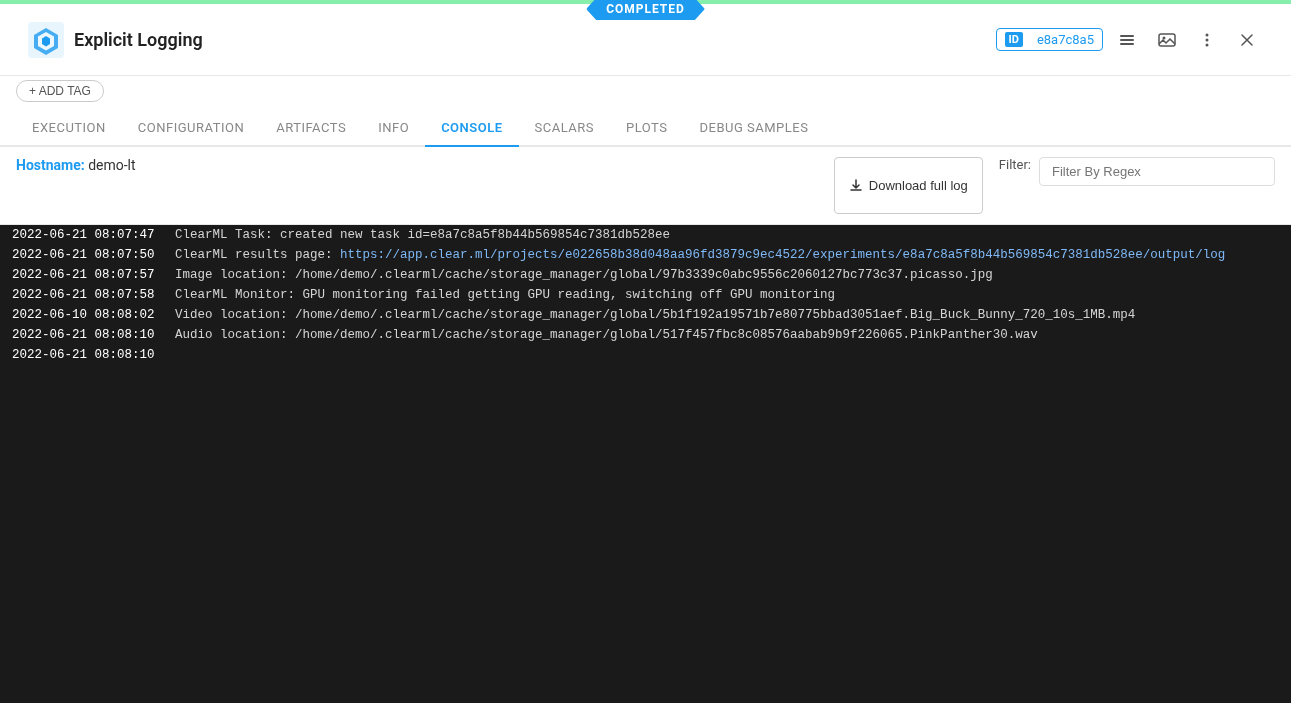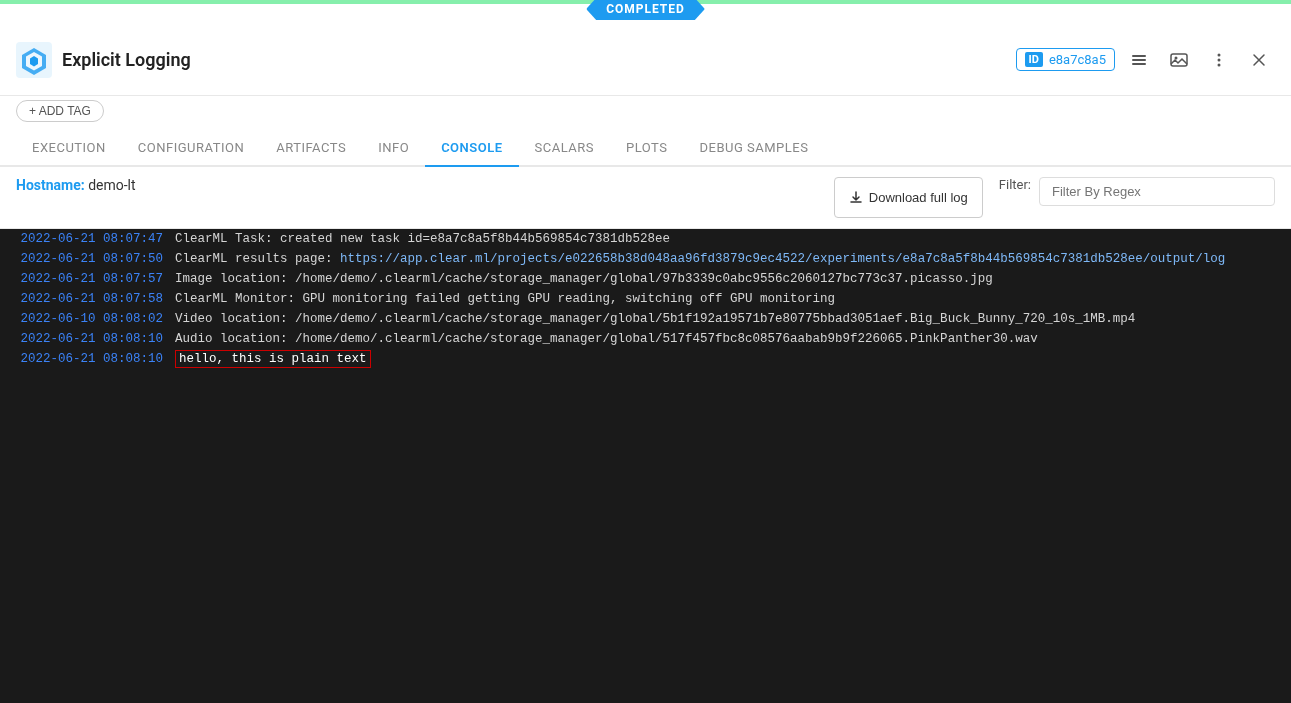--- a/index.html
+++ b/index.html
@@ -30,24 +30,23 @@
       padding: 4px 20px;
       letter-spacing: 1px;
       clip-path: polygon(10px 0%, calc(100% - 10px) 0%, 100% 50%, calc(100% - 10px) 100%, 10px 100%, 0% 50%);
       white-space: nowrap;
     }
 
     
     .header {
       display: flex;
       align-items: center;
-      padding: 10px 16px;
+      padding: 10px 28px;
       border-bottom: 1px solid #e8e8e8;
       height: 72px;
-      margin-top: 20px;
     }
     .logo-icon {
       width: 36px;
       height: 36px;
       margin-right: 10px;
       flex-shrink: 0;
     }
     .app-title {
       font-size: 18px;
       font-weight: 600;
@@ -55,21 +54,21 @@
       flex: 1;
     }
     .header-right {
       display: flex;
       align-items: center;
       gap: 8px;
     }
     .id-badge {
       display: flex;
       align-items: center;
-      gap: 6px;
+      gap: 14px;
       border: 1px solid #1d9bf0;
       border-radius: 4px;
       padding: 3px 8px;
       font-size: 13px;
       color: #1d9bf0;
     }
     .id-label {
       font-size: 11px;
       font-weight: 700;
       background: #1d9bf0;
@@ -145,21 +144,21 @@
     .hostname strong {
       color: #1d9bf0;
     }
     .download-btn {
       display: flex;
       align-items: center;
       gap: 6px;
       background: #fff;
       border: 1px solid #ccc;
       border-radius: 4px;
-      padding: 12px 14px;
+      padding: 20px 14px;
       font-size: 13px;
       cursor: pointer;
       color: #333;
     }
     .filter-label {
       font-size: 13px;
       color: #555;
       margin-left: 16px;
       margin-right: 8px;
     }
@@ -180,26 +179,25 @@
       font-size: 12.5px;
       overflow-y: auto;
       height: calc(703px - 4px - 60px - 42px - 48px - 52px);
     }
     .log-row {
       display: flex;
       align-items: flex-start;
       padding: 3px 0;
     }
     .log-timestamp {
-      color: #3b82f6;
+      color: #ffffff;
       min-width: 175px;
       padding: 0 12px;
       flex-shrink: 0;
       white-space: nowrap;
-      text-align: right;
     }
     .log-message {
       color: #d4d4d4;
       flex: 1;
       padding-right: 12px;
       word-break: break-all;
     }
     .log-message a, .log-message .link-text {
       color: #7eb8f7;
     }
@@ -316,15 +314,14 @@
     <div class="log-row">
       <span class="log-timestamp">2022-06-10 08:08:02</span>
       <span class="log-message">Video location: /home/demo/.clearml/cache/storage_manager/global/5b1f192a19571b7e80775bbad3051aef.Big_Buck_Bunny_720_10s_1MB.mp4</span>
     </div>
     <div class="log-row">
       <span class="log-timestamp">2022-06-21 08:08:10</span>
       <span class="log-message">Audio location: /home/demo/.clearml/cache/storage_manager/global/517f457fbc8c08576aabab9b9f226065.PinkPanther30.wav</span>
     </div>
     <div class="log-row">
       <span class="log-timestamp">2022-06-21 08:08:10</span>
-      <span class="log-message"><span class="highlighted-text">hello, this is plain text</span></span>
     </div>
   </div>
 
 </body></html>

